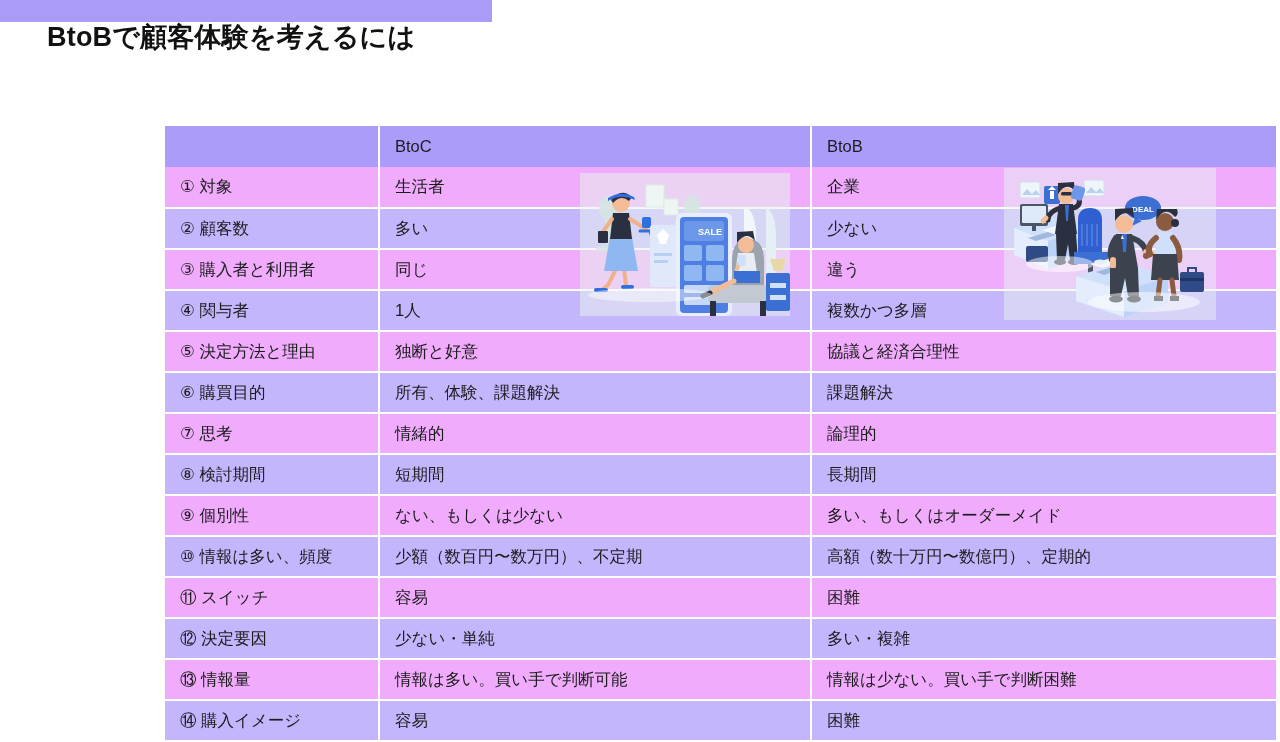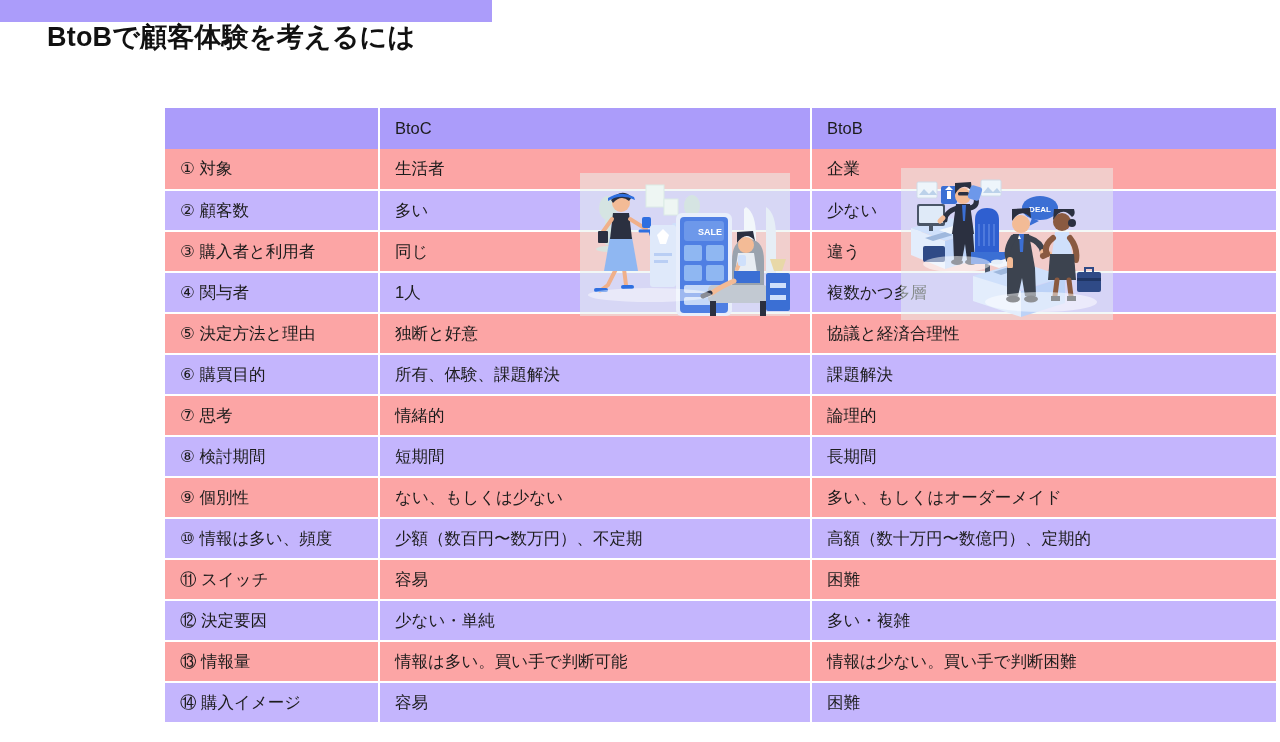--- a/index.html
+++ b/index.html
@@ -34,21 +34,21 @@
     letter-spacing: 0.2px;
     white-space: nowrap;
     line-height: 1.2;
     margin-top: 12px;
   }
 
   
   #comparison-table {
     position: absolute;
     left: 165px;
-    top: 108px;
+    top: 126px;
     width: 1111px;
     border-collapse: collapse;
     table-layout: fixed;
     padding-left: 12px;
   }
   #comparison-table col.c1 { width: 214px; }
   #comparison-table col.c2 { width: 432px; }
   #comparison-table col.c3 { width: 465px; }
 
   #comparison-table th,
@@ -69,39 +69,39 @@
   #comparison-table td:last-child { border-right: none; }
 
   thead th {
     height: 39px;
     background: #ab9cfa;
     color: #ffffff;
     font-weight: bold;
     font-size: 17px;
   }
 
-  tbody tr.dark td  { background: #fca5a5; }
+  tbody tr.dark td  { background: #f0abfc; }
   tbody tr.light td { background: #c4b5fd; }
   tbody tr td { border-bottom: 2px solid #ffffff; }
 
   td.bold-val { font-weight: bold; }
 
   
   .illustration {
     position: absolute;
     pointer-events: none;
   }
   #btoc-illustration {
     left: 580px;
     top: 173px;
     width: 210px;
     height: 143px;
   }
   #btob-illustration {
-    left: 901px;
+    left: 1004px;
     top: 168px;
     width: 212px;
     height: 152px;
   }
   .illustration svg { display: block; width: 100%; height: 100%; }
 </style>
 </head>
 <body>
 
 <div id="title-band"></div>

